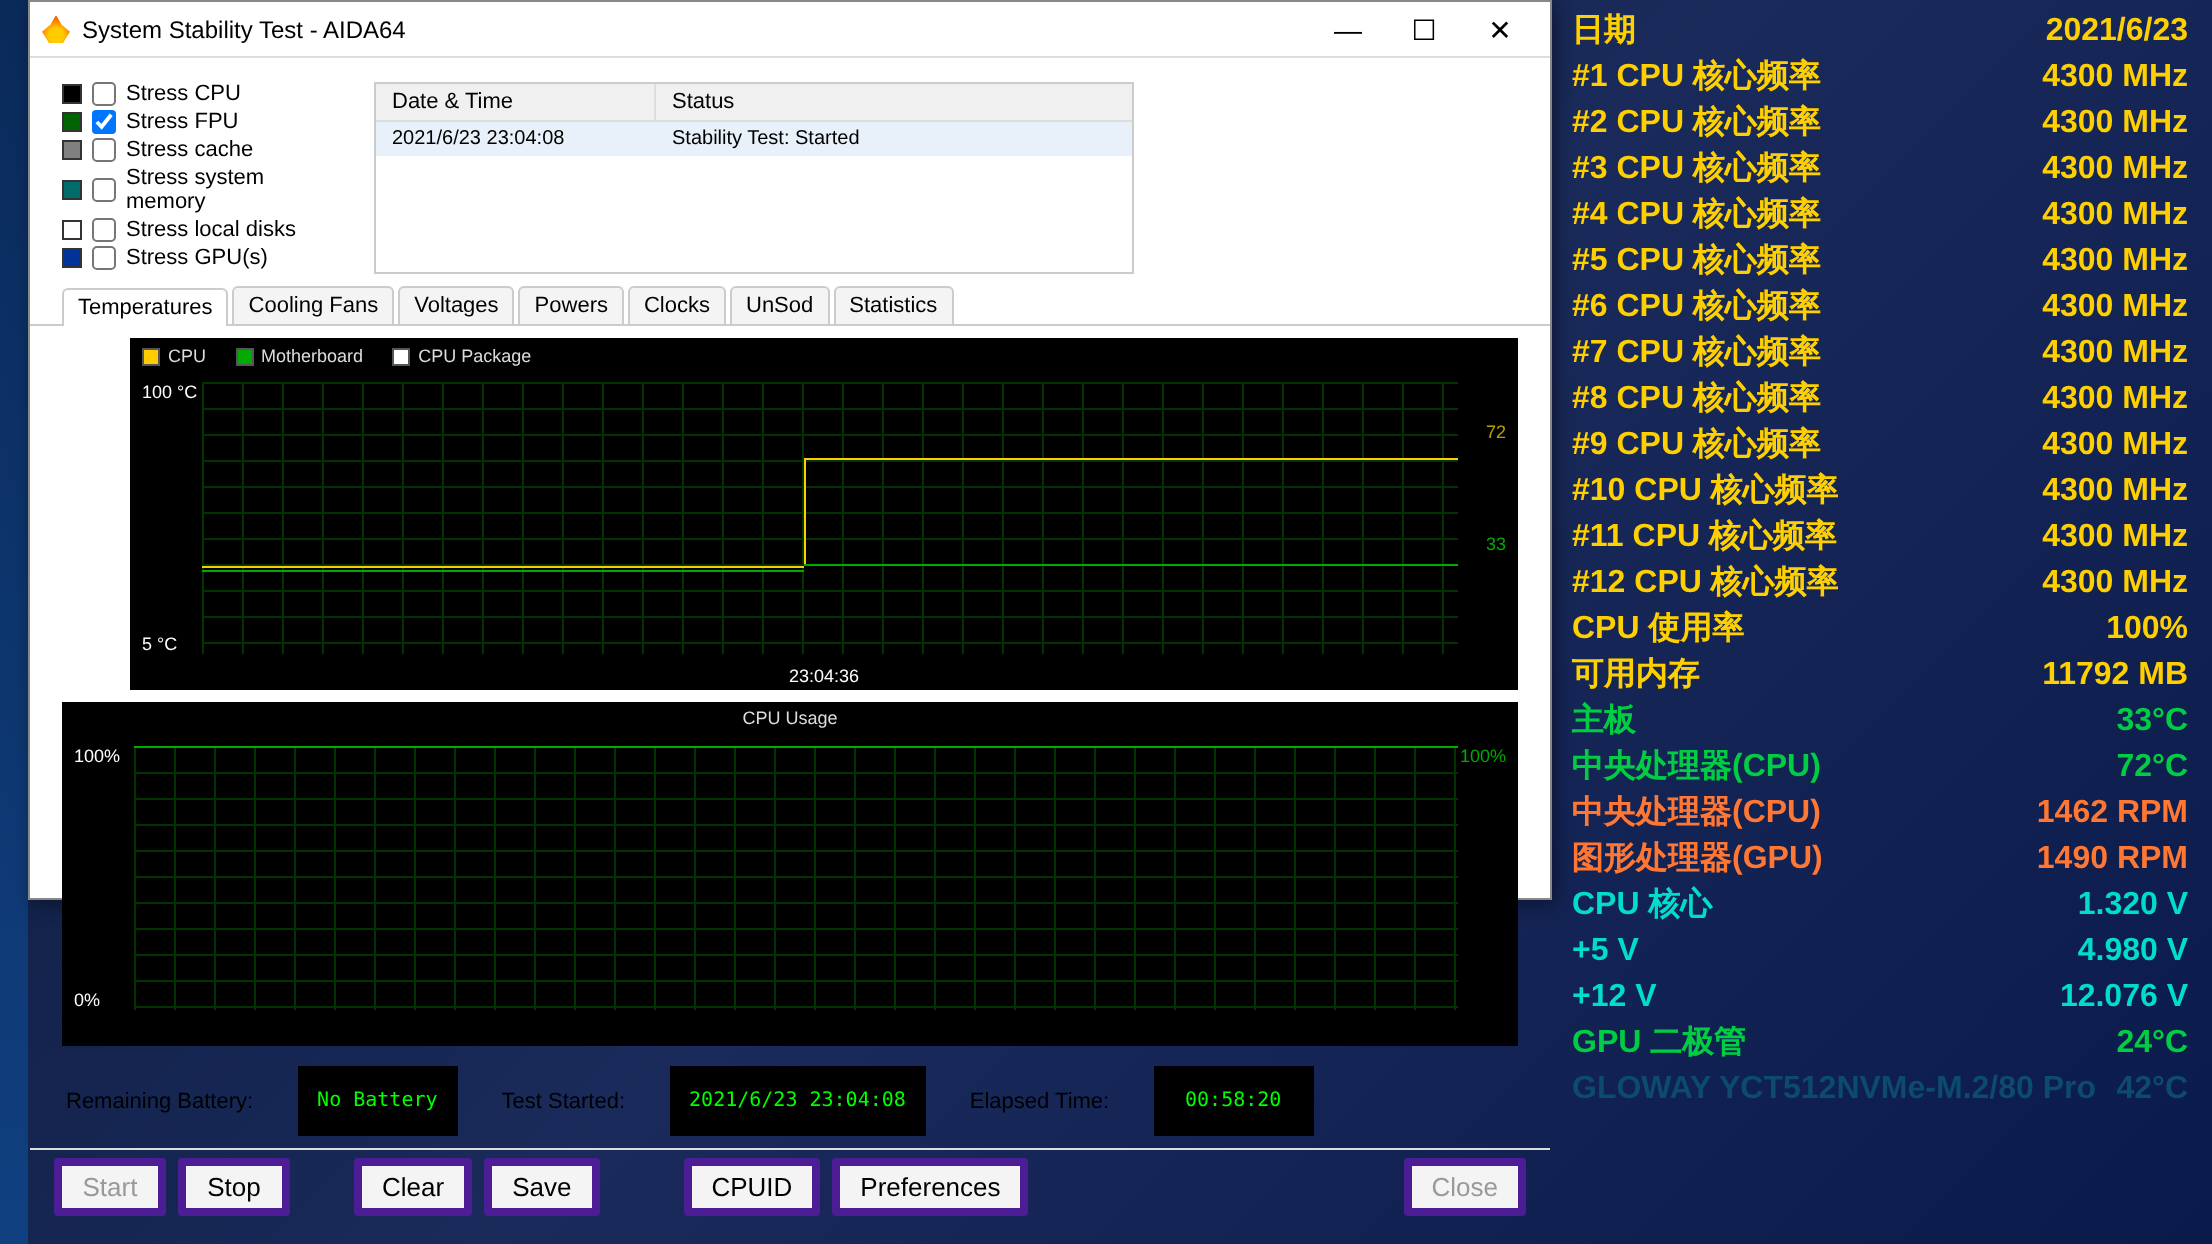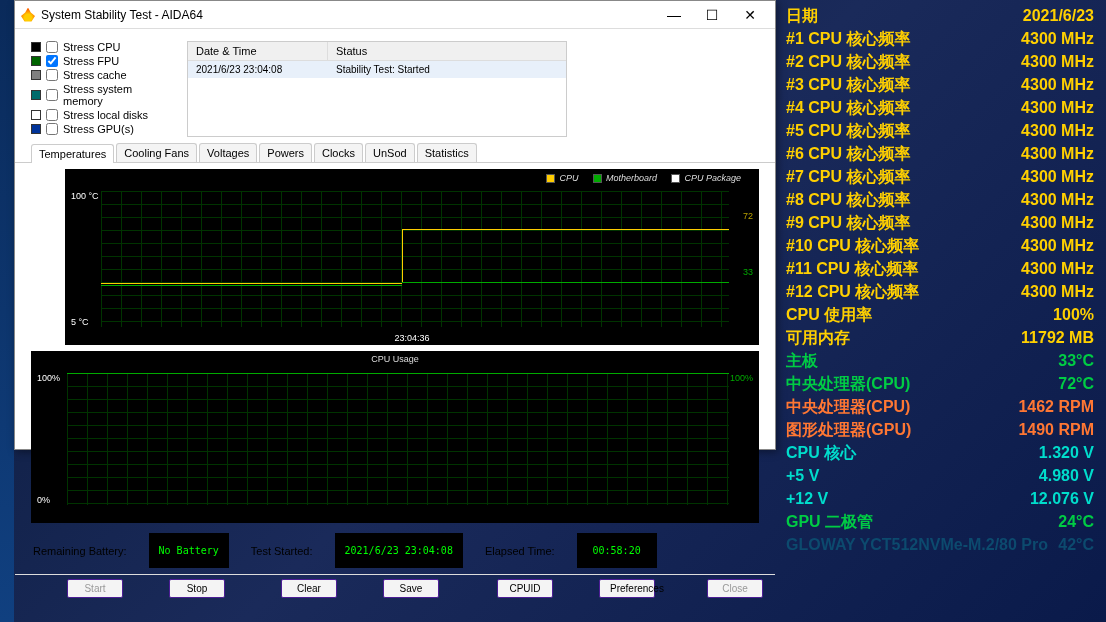--- a/index.html
+++ b/index.html
@@ -112,21 +112,21 @@
   gap: 6px;
 }
 .chart {
   background: #000;
   position: relative;
   font-size: 9px;
   color: #fff;
 }
 .chart.c1 { height: 176px; margin-left: 34px; }
 .chart.c2 { height: 172px; }
-.chart .legend { text-align: right; padding: 4px 12px; color: #ddd; font-style: italic; }
+.chart .legend { text-align: left; padding: 4px 0; color: #ddd; }
 .chart .legend .leg { display: inline-flex; align-items: center; gap: 4px; margin: 0 6px; }
 .chart .legend .sw { width: 9px; height: 9px; display: inline-block; border: 1px solid #555; }
 .chart .grid {
   position: absolute;
   left: 36px; right: 30px; top: 22px; bottom: 18px;
   background:
     repeating-linear-gradient(to right, #003300 0, #003300 1px, transparent 1px, transparent 20px),
     repeating-linear-gradient(to bottom, #003300 0, #003300 1px, transparent 1px, transparent 13px);
 }
 .chart .ylabel-top { position: absolute; left: 6px; top: 22px; }
@@ -165,24 +165,23 @@
   display: flex;
   align-items: center;
   gap: 6px;
   padding: 4px 12px 8px 12px;
   border-top: 1px solid #ddd;
 }
 .btn {
   min-width: 56px;
   padding: 3px 10px;
   background: #f4f4f4;
-  border: 1px solid #4c1d95;
+  border: 4px solid #4c1d95;
   border-radius: 2px;
-  font-size: 10px;
-  margin-left: 40px;
+  font-size: 13px;
 }
 .btn.disabled { color: #999; }
 .btn-bar .spacer { flex: 1; }
 
 
 .osd {
   position: absolute;
   right: 0;
   top: 0;
   width: 332px;

